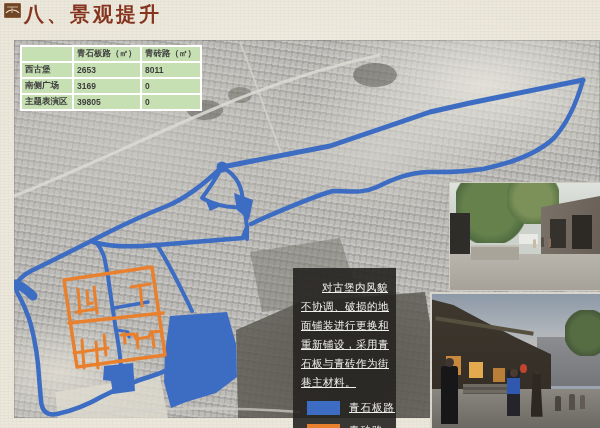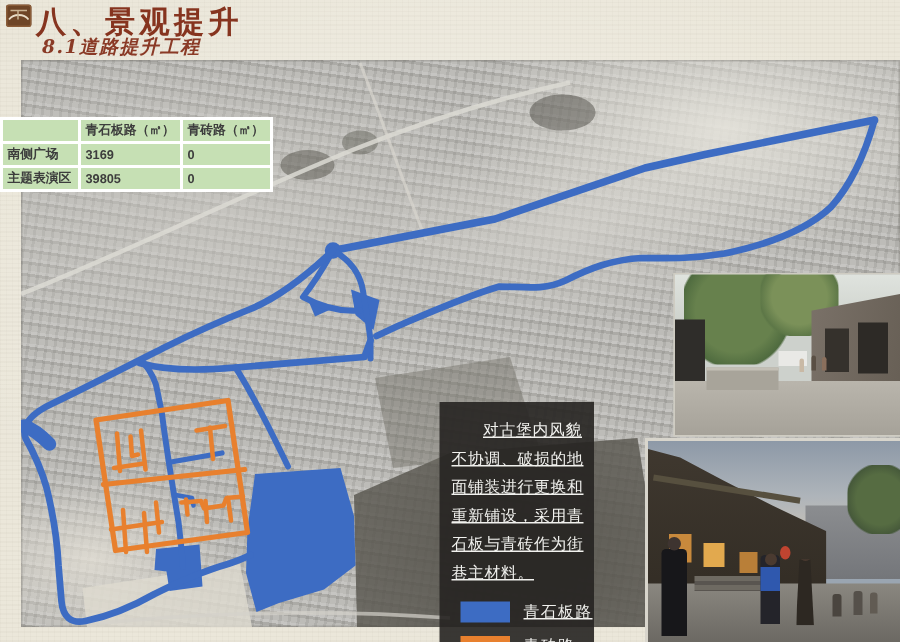--- a/index.html
+++ b/index.html
@@ -30,22 +30,22 @@
       radial-gradient(ellipse 140px 80px at 8% 88%, rgba(228,224,214,.8), transparent 70%),
       radial-gradient(ellipse 170px 110px at 58% 88%, rgba(66,64,57,.55), transparent 72%),
       repeating-linear-gradient(8deg, rgba(82,80,75,.16) 0 2px, rgba(255,255,255,.14) 2px 4px, transparent 4px 8px),
       repeating-linear-gradient(98deg, rgba(58,58,54,.10) 0 2px, transparent 2px 6px);
     box-shadow:inset 0 0 0 1px rgba(90,88,80,.25);
   }
   .map svg{position:absolute;left:0;top:0;}
   .roads path, .roads circle{fill:none;stroke-linecap:round;stroke-linejoin:round;}
   .fills path, .fills circle{stroke:none;}
   
-  .qtable{position:absolute;left:0;top:45px;z-index:5;border-collapse:separate;border-spacing:0;
-          background:rgba(255,255,255,.85);margin-top:33px;}
+  .qtable{position:absolute;left:20px;top:45px;z-index:5;border-collapse:separate;border-spacing:0;
+          background:rgba(255,255,255,.85);}
   .qtable td{background:#c6e0b4;border-right:2px solid #fff;border-bottom:2px solid #fff;
              font-size:8.5px;font-weight:bold;color:#3d3d3d;padding:1px 3px;height:12px;white-space:nowrap;}
   .qtable tr td:first-child{border-left:2px solid #fff;width:44px;}
   .qtable tr:first-child td{border-top:2px solid #fff;}
   .qtable td.num{width:60px;}
   .qtable td.num2{width:52px;}
   
   .note{position:absolute;left:293px;top:268px;width:103px;height:160px;z-index:7;
         background:rgba(38,36,33,.9);color:#f1f1ee;text-decoration:underline;}
   .note p{margin:10px 7px 6px 8px;font-size:10.5px;line-height:19px;text-indent:2em;letter-spacing:.5px;}
@@ -162,29 +162,33 @@
 
   <div class="hdr">
     <span class="logo">
       <svg width="17" height="15" viewBox="0 0 17 15">
         <path d="M2,10 C5,6 12,6 15,10" stroke="#e8dcc8" stroke-width="1.2" fill="none"></path>
         <path d="M3,4 L14,4" stroke="#c9b393" stroke-width="1" fill="none"></path>
         <path d="M8,4 L8,10" stroke="#c9b393" stroke-width="1" fill="none"></path>
       </svg>
     </span>
     <span class="title">八、景观提升</span>
-    <span class="subtitle">8.1道路提升工程</span>
   </div>
 
   <table class="qtable">
     <tbody>
         <tr>
       <td></td>
       <td class="num">青石板路（㎡）</td>
       <td class="num2">青砖路（㎡）</td>
+    </tr>
+    <tr>
+      <td>西古堡</td>
+      <td class="num">2653</td>
+      <td class="num2">8011</td>
     </tr>
     <tr>
       <td>南侧广场</td>
       <td class="num">3169</td>
       <td class="num2">0</td>
     </tr>
     <tr>
       <td>主题表演区</td>
       <td class="num">39805</td>
       <td class="num2">0</td>

